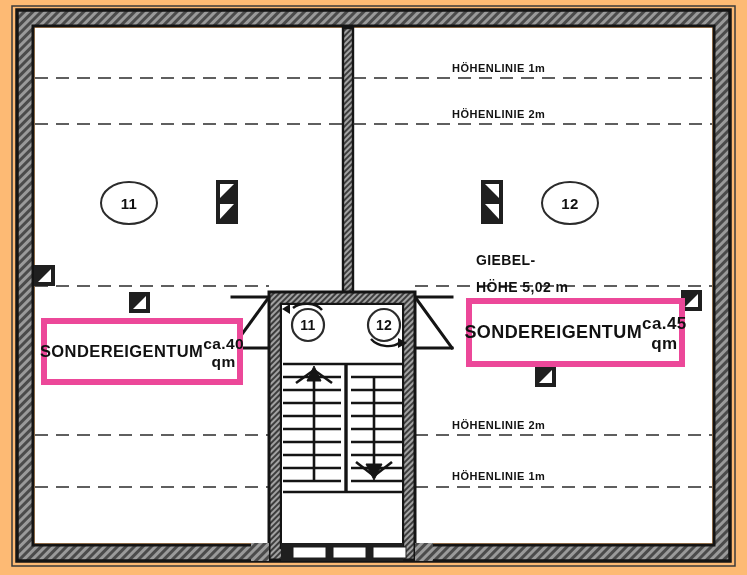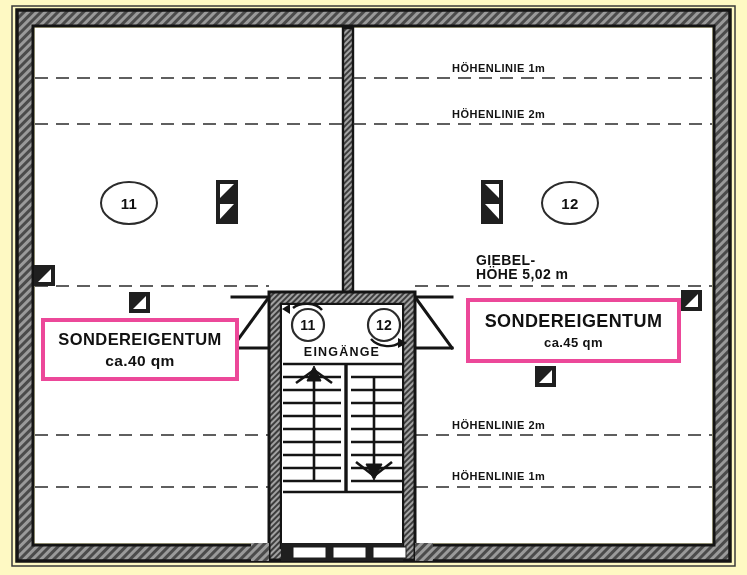--- a/index.html
+++ b/index.html
@@ -8,21 +8,21 @@
     padding: 0;
     background: #ffffff;
   }
   body {
     font-family: "Liberation Sans", sans-serif;
   }
   #plan {
     position: relative;
     width: 747px;
     height: 575px;
-    background: #fef9c3;
+    background: #fdba74;
     overflow: hidden;
   }
   #plan svg {
     position: absolute;
     left: 0;
     top: 0;
   }
   .lbl {
     position: absolute;
     font-family: "Liberation Sans", sans-serif;
@@ -39,37 +39,37 @@
   .lbl-gable {
     font-size: 14px;
     letter-spacing: 0.4px;
   }
   .lbl-eing {
     font-size: 12.5px;
     letter-spacing: 1.2px;
   }
   .se-box {
     position: absolute;
-    border: 4px solid #ec4899;
+    border: 6px solid #ec4899;
     background: #ffffff;
     box-shadow: 0 0 0 1px #ffffff inset;
     text-align: center;
     color: #111111;
     font-weight: bold;
     display: flex;
-    flex-direction: column;
+    flex-direction: row;
     justify-content: center;
     align-items: center;
   }
   .se-title {
     font-size: 18px;
     letter-spacing: 0.4px;
   }
   .se-sub {
-    font-size: 13px;
+    font-size: 17px;
     letter-spacing: 0.4px;
     margin-top: 3px;
   }
   .se-box.left  .se-title { font-size: 16.5px; }
   .se-box.left  .se-sub   { font-size: 15.5px; text-align: center; }
 </style>
 </head>
 <body>
 
 <div id="plan">
@@ -241,29 +241,28 @@
     </g>
 
   </svg>
 
   <div class="lbl lbl-height" style="left:452px; top:62px;">HÖHENLINIE 1m</div>
   <div class="lbl lbl-height" style="left:452px; top:108px;">HÖHENLINIE 2m</div>
   <div class="lbl lbl-height" style="left:452px; top:419px;">HÖHENLINIE 2m</div>
   <div class="lbl lbl-height" style="left:452px; top:470px;">HÖHENLINIE 1m</div>
 
   <div class="lbl lbl-gable" style="left:476px; top:252px;">GIEBEL-</div>
-  <div class="lbl lbl-gable" style="left:476px; top:266px;">HÖHE 5,02 m</div>
+  <div class="lbl lbl-gable" style="left:476px; top:279px;">HÖHE 5,02 m</div>
 
   <div class="lbl" style="left:101px; top:195px; width:56px; text-align:center; font-size:15px;">11</div>
   <div class="lbl" style="left:542px; top:195px; width:56px; text-align:center; font-size:15px;">12</div>
 
   <div class="lbl" style="left:292px; top:317px; width:32px; text-align:center; font-size:14px;">11</div>
   <div class="lbl" style="left:368px; top:317px; width:32px; text-align:center; font-size:14px;">12</div>
 
-  <div class="lbl lbl-eing" style="left:275px; top:345px; width:134px; text-align:center;">EINGÄNGE</div>
 
   <div class="se-box left" style="left:41px; top:318px; width:190px; height:55px;">
     <div class="se-title">SONDEREIGENTUM</div>
     <div class="se-sub">ca.40 qm</div>
   </div>
 
   <div class="se-box right" style="left:466px; top:298px; width:207px; height:57px;">
     <div class="se-title">SONDEREIGENTUM</div>
     <div class="se-sub">ca.45 qm</div>
   </div>

